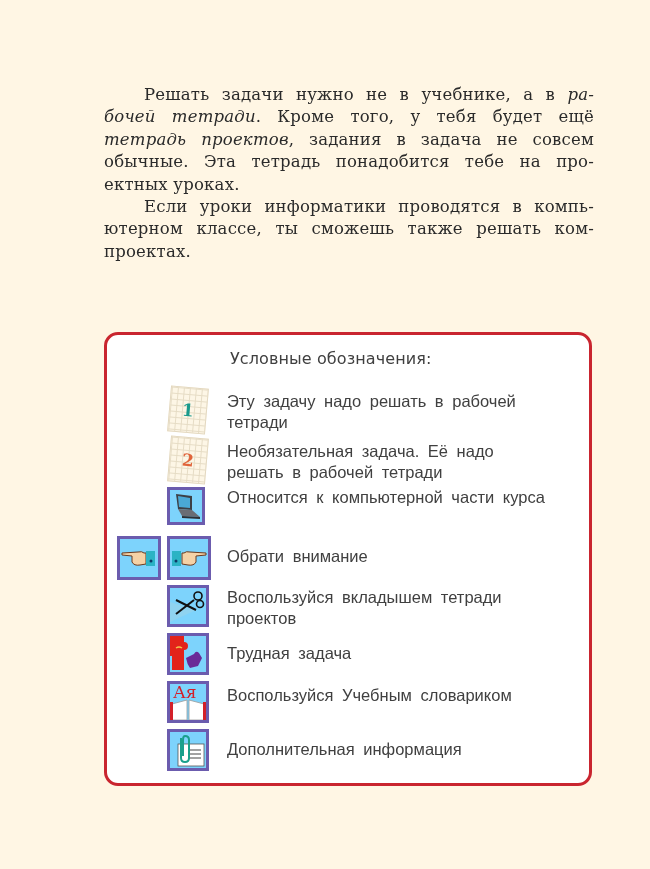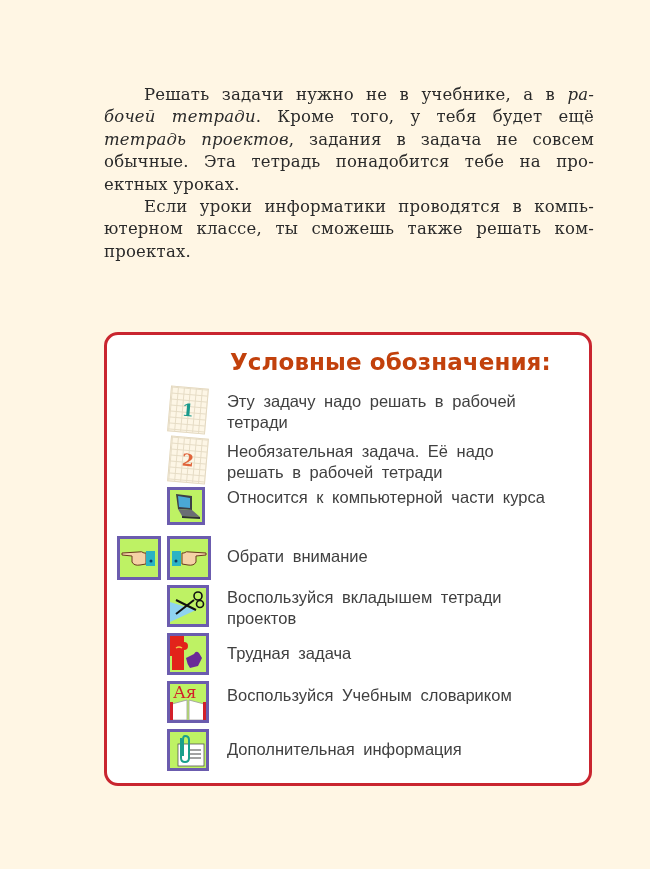--- a/index.html
+++ b/index.html
@@ -32,23 +32,23 @@
     width: 488px; height: 454px;
     background: #ffffff;
     border: 3px solid #c9252f;
     border-radius: 14px;
     box-sizing: border-box;
   }
   .legend-title {
     position: absolute;
     left: 123px; top: 14px;
     font-family: "DejaVu Sans", sans-serif;
-    font-weight: bold;
-    font-size: 23px;
-    color: #c2410c;
+    font-weight: normal;
+    font-size: 16px;
+    color: #404040;
     letter-spacing: 0.1px;
   }
   .row {
     position: absolute;
     left: 0; width: 100%;
   }
   .row-text {
     position: absolute;
     left: 120px;
     width: 330px;
@@ -56,21 +56,21 @@
     font-size: 16.5px;
     line-height: 21px;
     color: #404040;
     word-spacing: 4px;
   }
   .icon {
     position: absolute;
     width: 38px; height: 38px;
     box-sizing: border-box;
     border: 3px solid #6b5cae;
-    background: #bef264;
+    background: #7dd3fc;
     overflow: hidden;
   }
   .grid-icon {
     position: absolute;
     width: 36px; height: 44px;
     background-color: #fdf6e6;
     background-image:
       linear-gradient(#e6dcc5 1px, transparent 1px),
       linear-gradient(90deg, #e6dcc5 1px, transparent 1px);
     background-size: 6px 6px;

